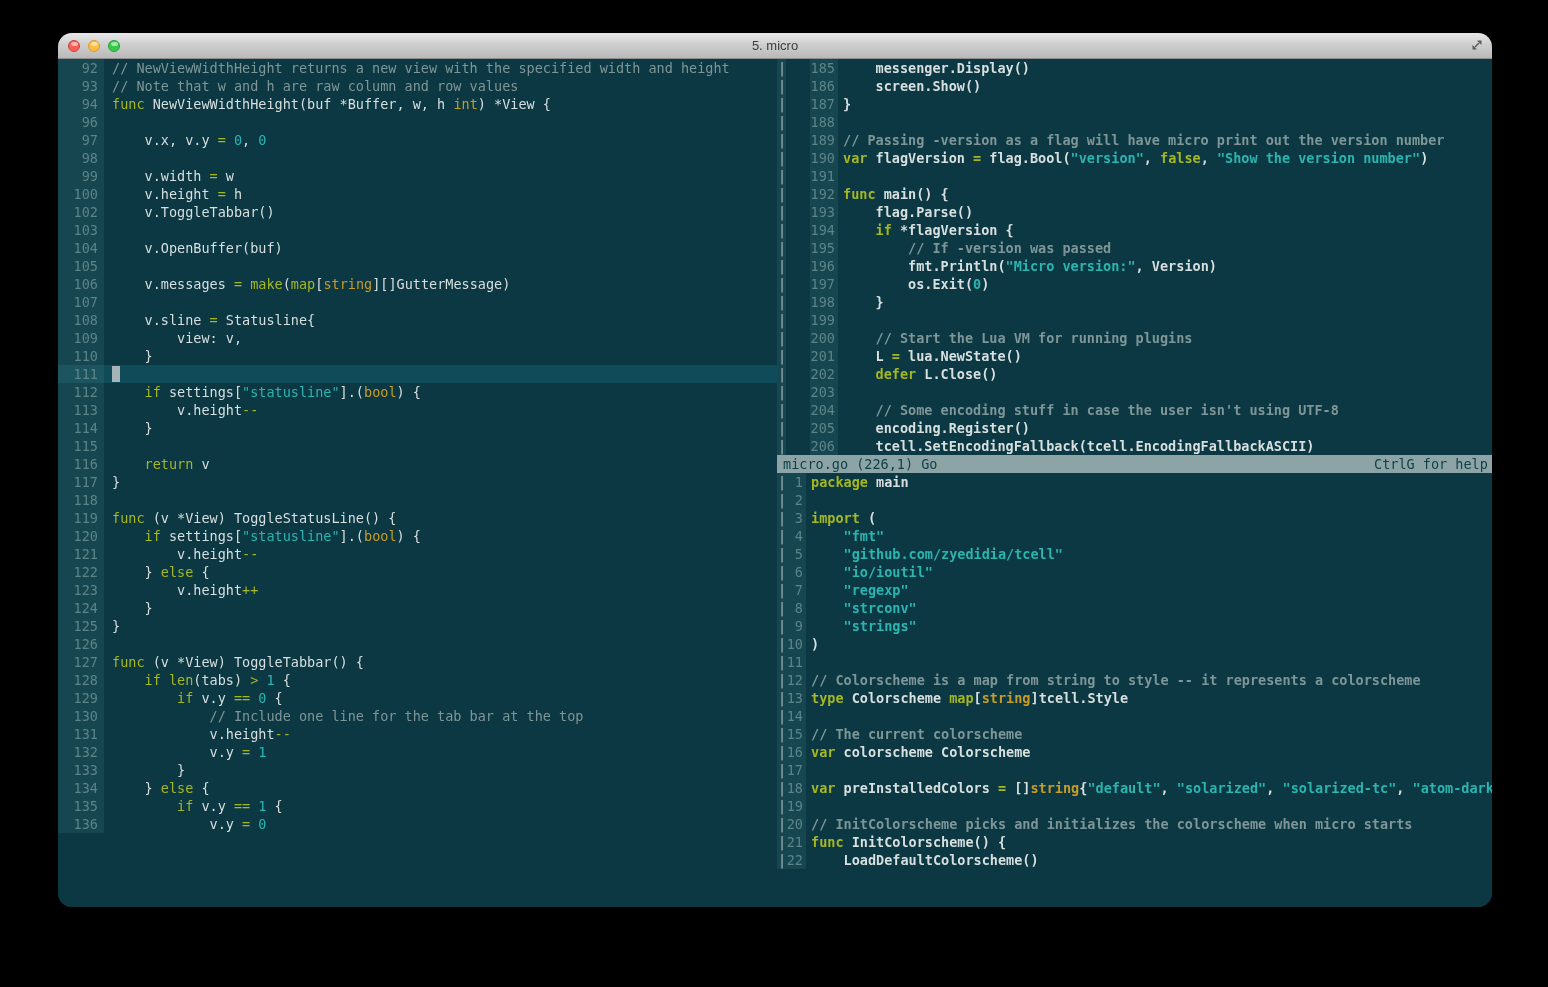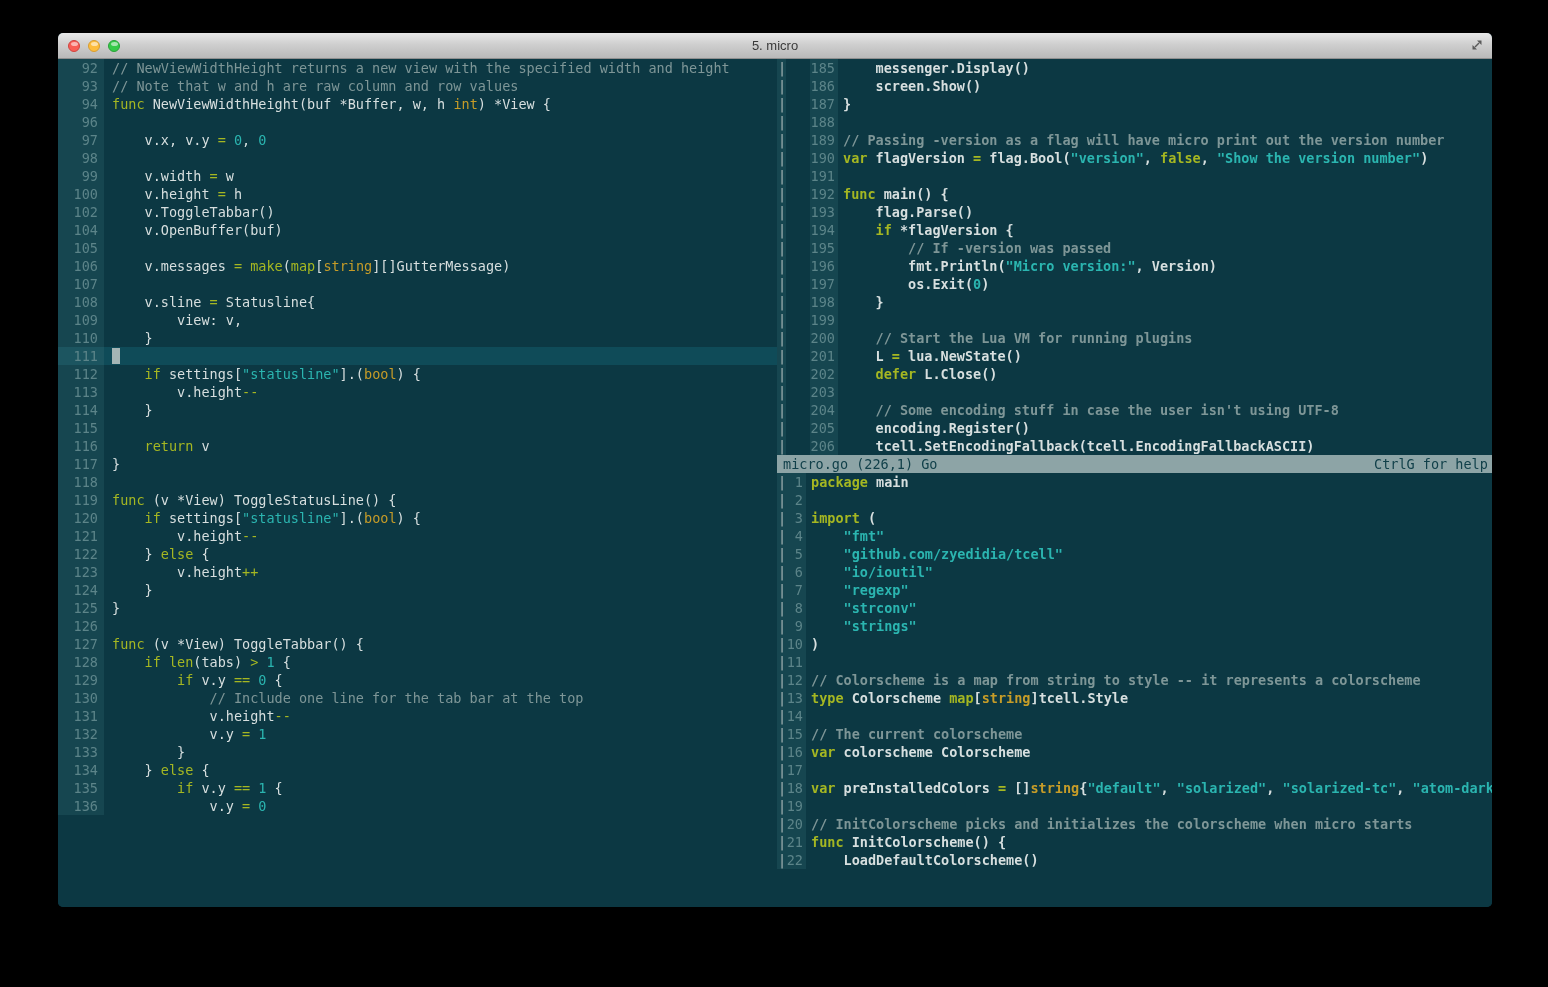--- a/index.html
+++ b/index.html
@@ -1,18 +1,18 @@
 <!DOCTYPE html>
 <html style="--bg: #0c3843; --gutter-bg: #164650; --curline-bg: #0f4b58; --curline-gutter-bg: #1c5560; --text: #d7dfdf; --comment: #7e9697; --keyword: #a5b722; --type: #c69c28; --string: #2bb5b0; --number: #2bb5b0; --line-number: #5c8489; --divider: #a7b5b5; --cursor: #a5b5b5; --statusbar-bg: #8da4a6; --statusbar-text: #11404a; --titlebar-text: #3a3a3a;"><head>
 <meta charset="utf-8">
 <style>
   html,body{margin:0;padding:0;background:#000;width:1548px;height:987px;overflow:hidden;}
   .window{
     position:absolute;left:58px;top:33px;width:1434px;height:874px;
-    border-radius:5px;overflow:hidden;box-shadow:0 10px 30px rgba(0,0,0,.6);
+    border-radius:14px;overflow:hidden;box-shadow:0 10px 30px rgba(0,0,0,.6);
     background:var(--bg,#0c3843);
   }
   
   .titlebar{
     height:25px;display:flex;align-items:center;position:relative;
     background:linear-gradient(#e8e8e8,#cfcfcf 45%,#b9b9b9);
     border-bottom:1px solid #8f8f8f;
   }
   .traffic{display:flex;gap:8px;margin-left:10px;}
   .tl{width:12px;height:12px;border-radius:50%;box-sizing:border-box;position:relative;}
@@ -98,20 +98,21 @@
       <div class="pane pane-left">
           <div class="row"><span class="gut">92</span><span class="code"><span class="sg-c">// NewViewWidthHeight returns a new view with the specified width and height</span></span></div>
           <div class="row"><span class="gut">93</span><span class="code"><span class="sg-c">// Note that w and h are raw column and row values</span></span></div>
           <div class="row"><span class="gut">94</span><span class="code"><span class="sg-k">func</span><span class="sg-t"> NewViewWidthHeight(buf *Buffer, w, h </span><span class="sg-y">int</span><span class="sg-t">) *View {</span></span></div>
           <div class="row"><span class="gut">96</span><span class="code"></span></div>
           <div class="row"><span class="gut">97</span><span class="code"><span class="sg-t">    v.x, v.y </span><span class="sg-k">=</span><span class="sg-t"> </span><span class="sg-n">0</span><span class="sg-t">, </span><span class="sg-n">0</span></span></div>
           <div class="row"><span class="gut">98</span><span class="code"></span></div>
           <div class="row"><span class="gut">99</span><span class="code"><span class="sg-t">    v.width </span><span class="sg-k">=</span><span class="sg-t"> w</span></span></div>
           <div class="row"><span class="gut">100</span><span class="code"><span class="sg-t">    v.height </span><span class="sg-k">=</span><span class="sg-t"> h</span></span></div>
           <div class="row"><span class="gut">102</span><span class="code"><span class="sg-t">    v.ToggleTabbar()</span></span></div>
+          <div class="row"><span class="gut">103</span><span class="code"></span></div>
           <div class="row"><span class="gut">104</span><span class="code"><span class="sg-t">    v.OpenBuffer(buf)</span></span></div>
           <div class="row"><span class="gut">105</span><span class="code"></span></div>
           <div class="row"><span class="gut">106</span><span class="code"><span class="sg-t">    v.messages </span><span class="sg-k">=</span><span class="sg-t"> </span><span class="sg-k">make</span><span class="sg-t">(</span><span class="sg-k">map</span><span class="sg-t">[</span><span class="sg-y">string</span><span class="sg-t">][]GutterMessage)</span></span></div>
           <div class="row"><span class="gut">107</span><span class="code"></span></div>
           <div class="row"><span class="gut">108</span><span class="code"><span class="sg-t">    v.sline </span><span class="sg-k">=</span><span class="sg-t"> Statusline{</span></span></div>
           <div class="row"><span class="gut">109</span><span class="code"><span class="sg-t">        view: v,</span></span></div>
           <div class="row"><span class="gut">110</span><span class="code"><span class="sg-t">    }</span></span></div>
           <div class="row cur"><span class="gut">111</span><span class="code"><span class="cursor"></span></span></div>
           <div class="row"><span class="gut">112</span><span class="code"><span class="sg-t">    </span><span class="sg-k">if</span><span class="sg-t"> settings[</span><span class="sg-s">"statusline"</span><span class="sg-t">].(</span><span class="sg-y">bool</span><span class="sg-t">) {</span></span></div>
           <div class="row"><span class="gut">113</span><span class="code"><span class="sg-t">        v.height</span><span class="sg-k">--</span></span></div>

